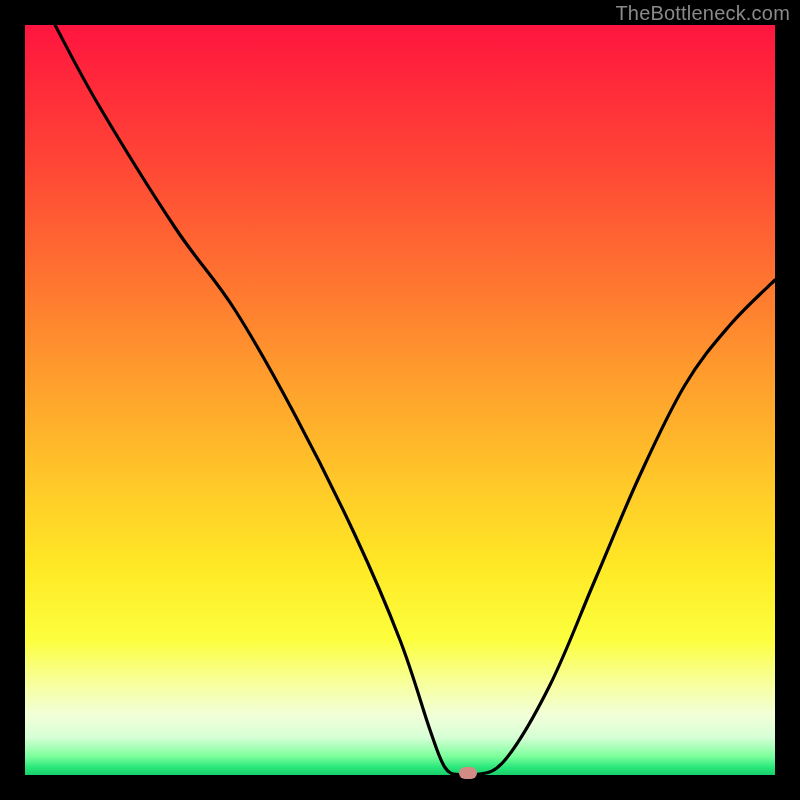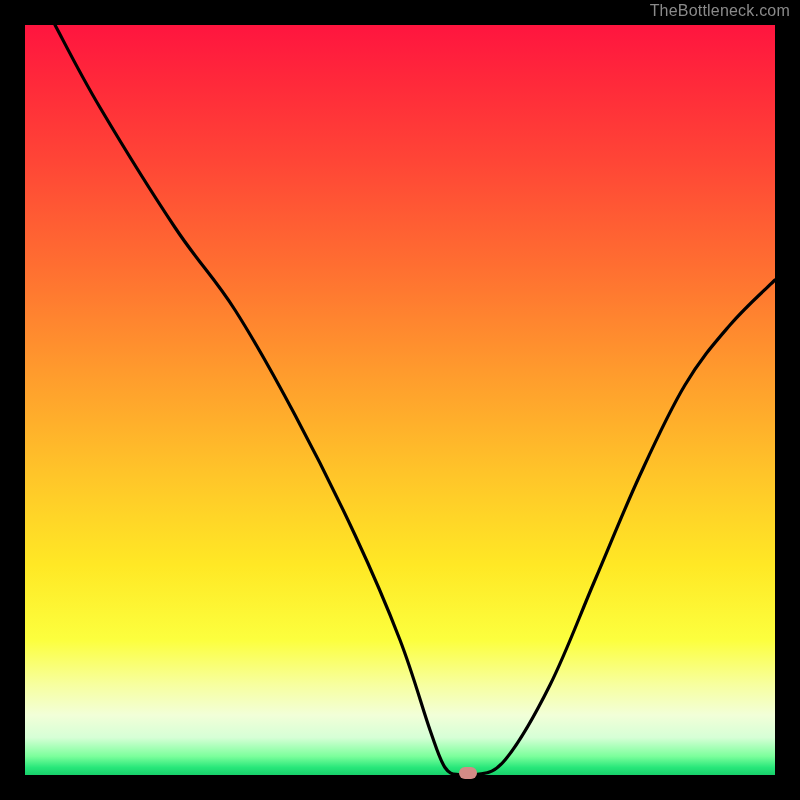--- a/index.html
+++ b/index.html
@@ -44,21 +44,21 @@
     width: 18px;
     height: 12px;
     background: #d38b86;
     border-radius: 6px;
   }
   .watermark {
     position: absolute;
     top: 2px;
     right: 10px;
     font-family: Arial, Helvetica, sans-serif;
-    font-size: 16px;
+    font-size: 20px;
     color: #8a8a8a;
     letter-spacing: 0.2px;
   }
   svg.line-layer {
     position: absolute;
     left: 0;
     top: 0;
     width: 750px;
     height: 750px;
   }

